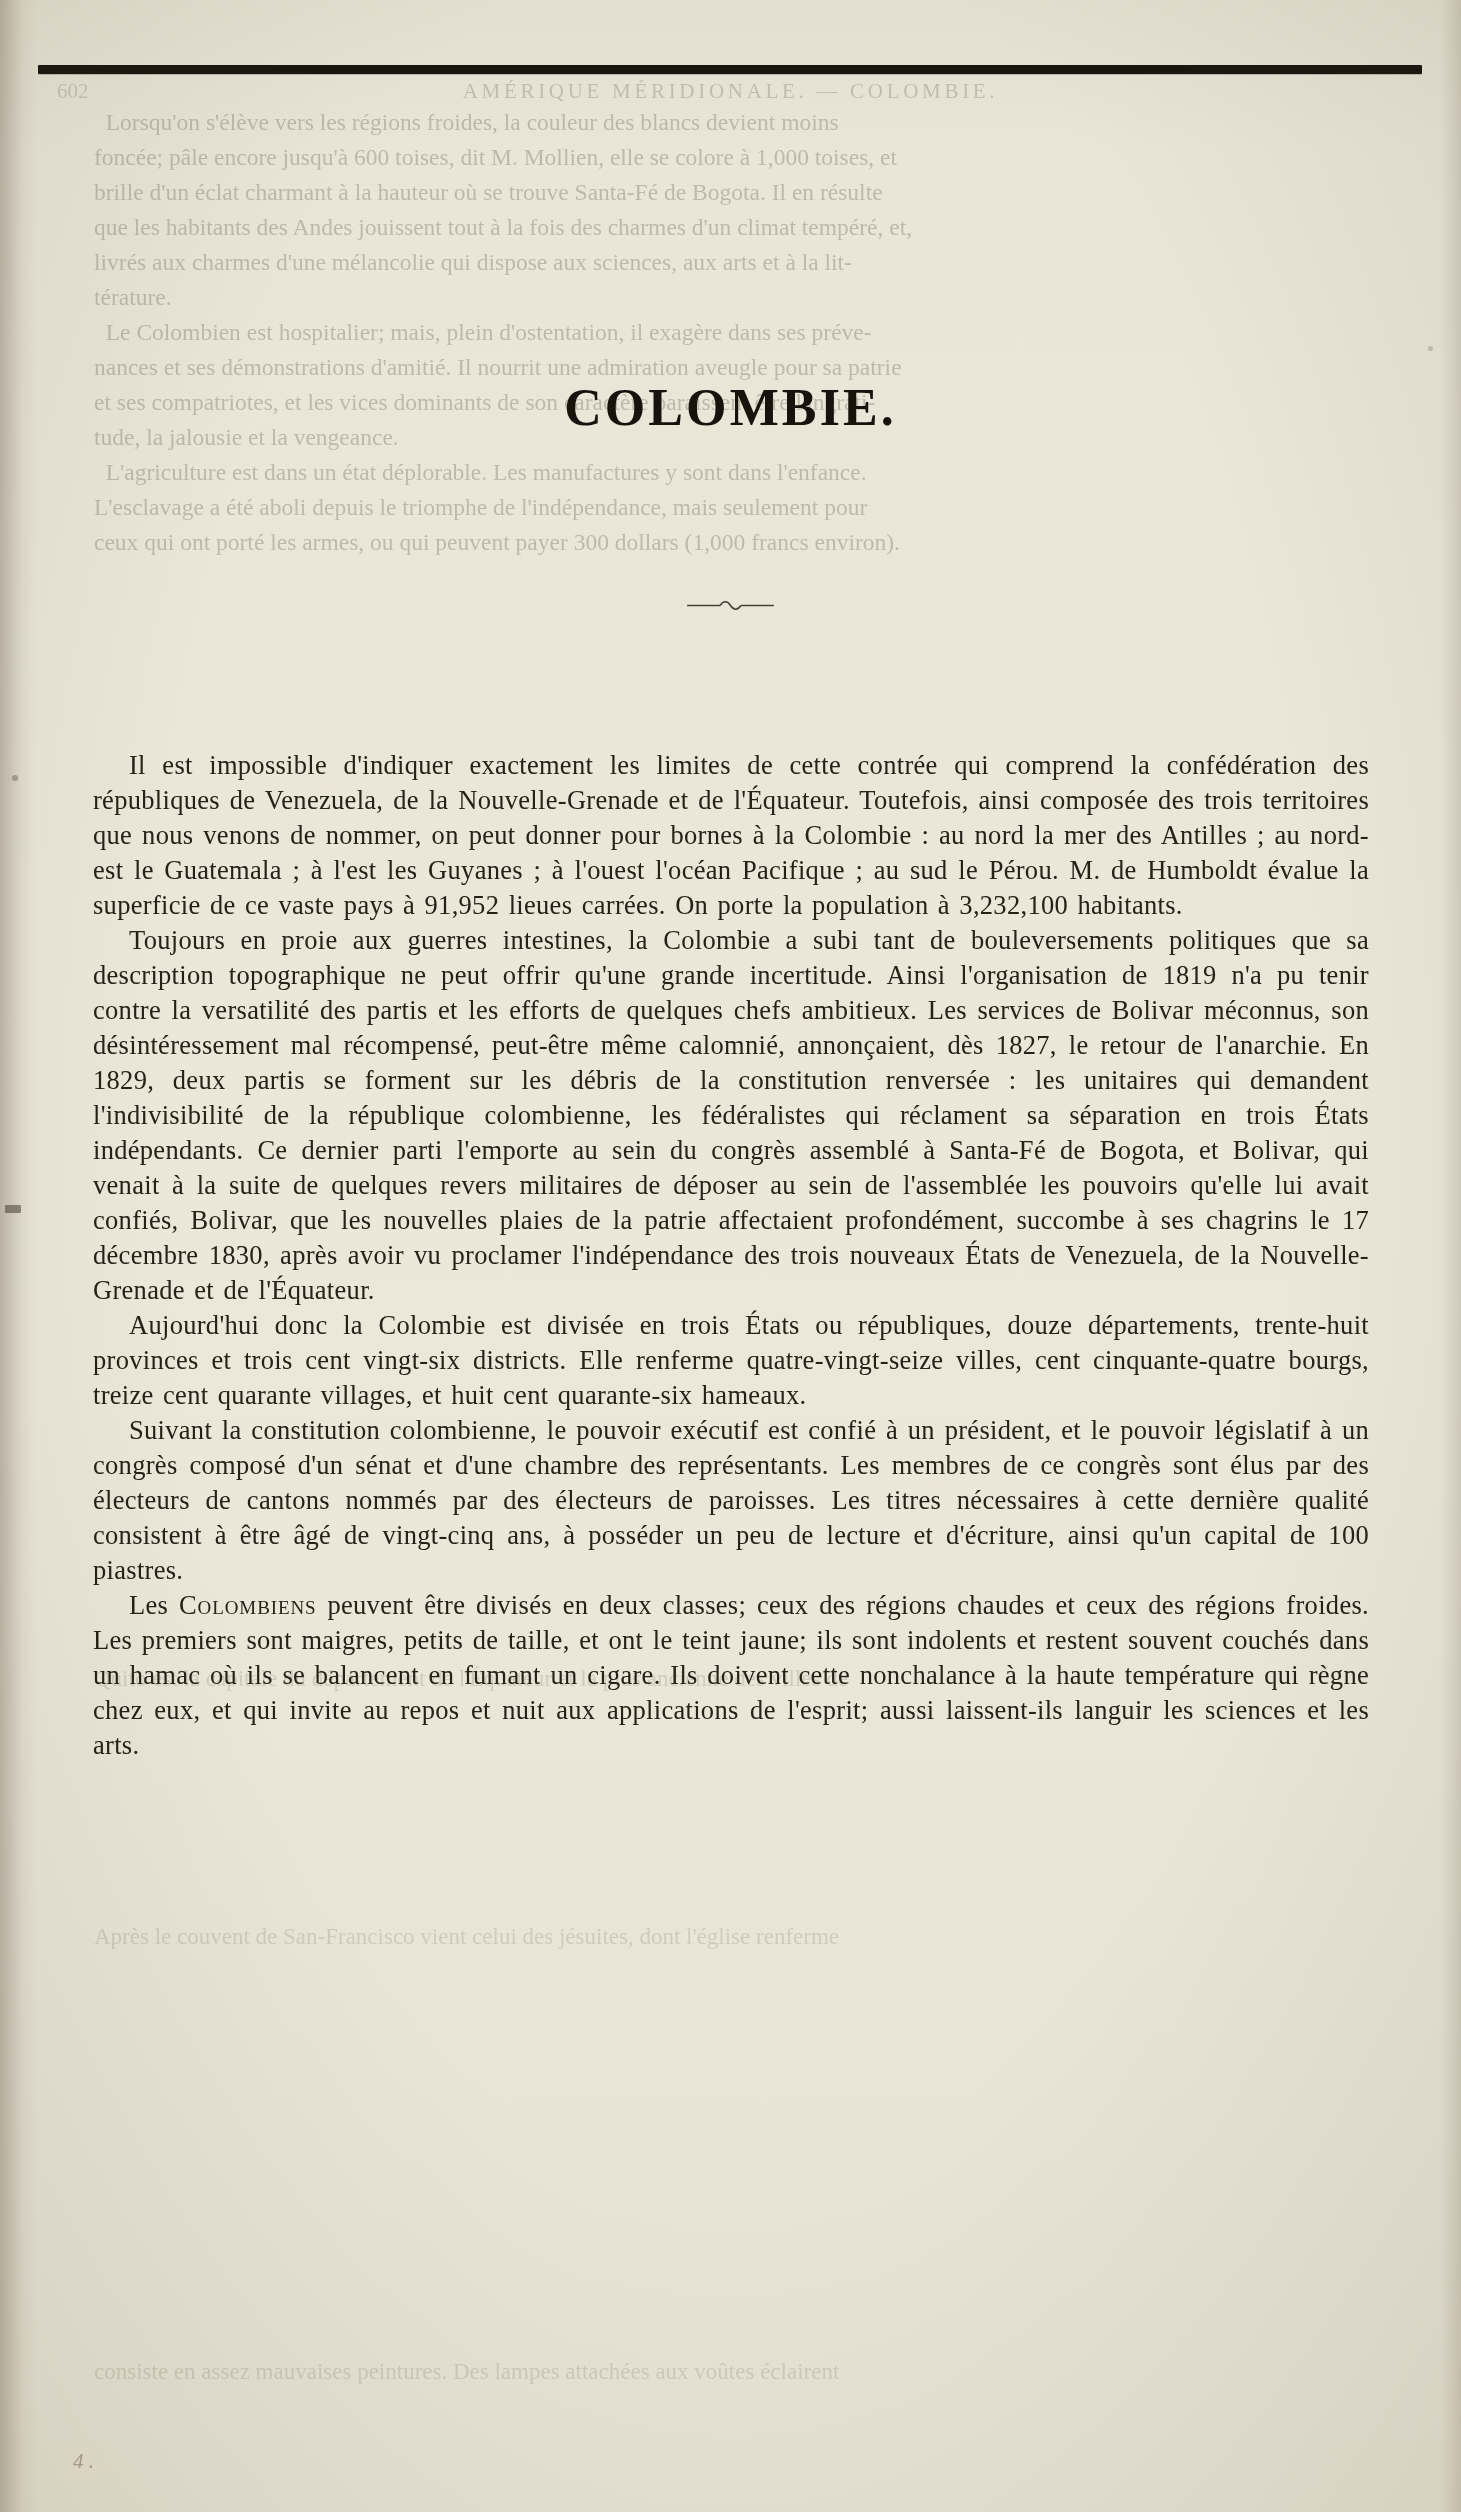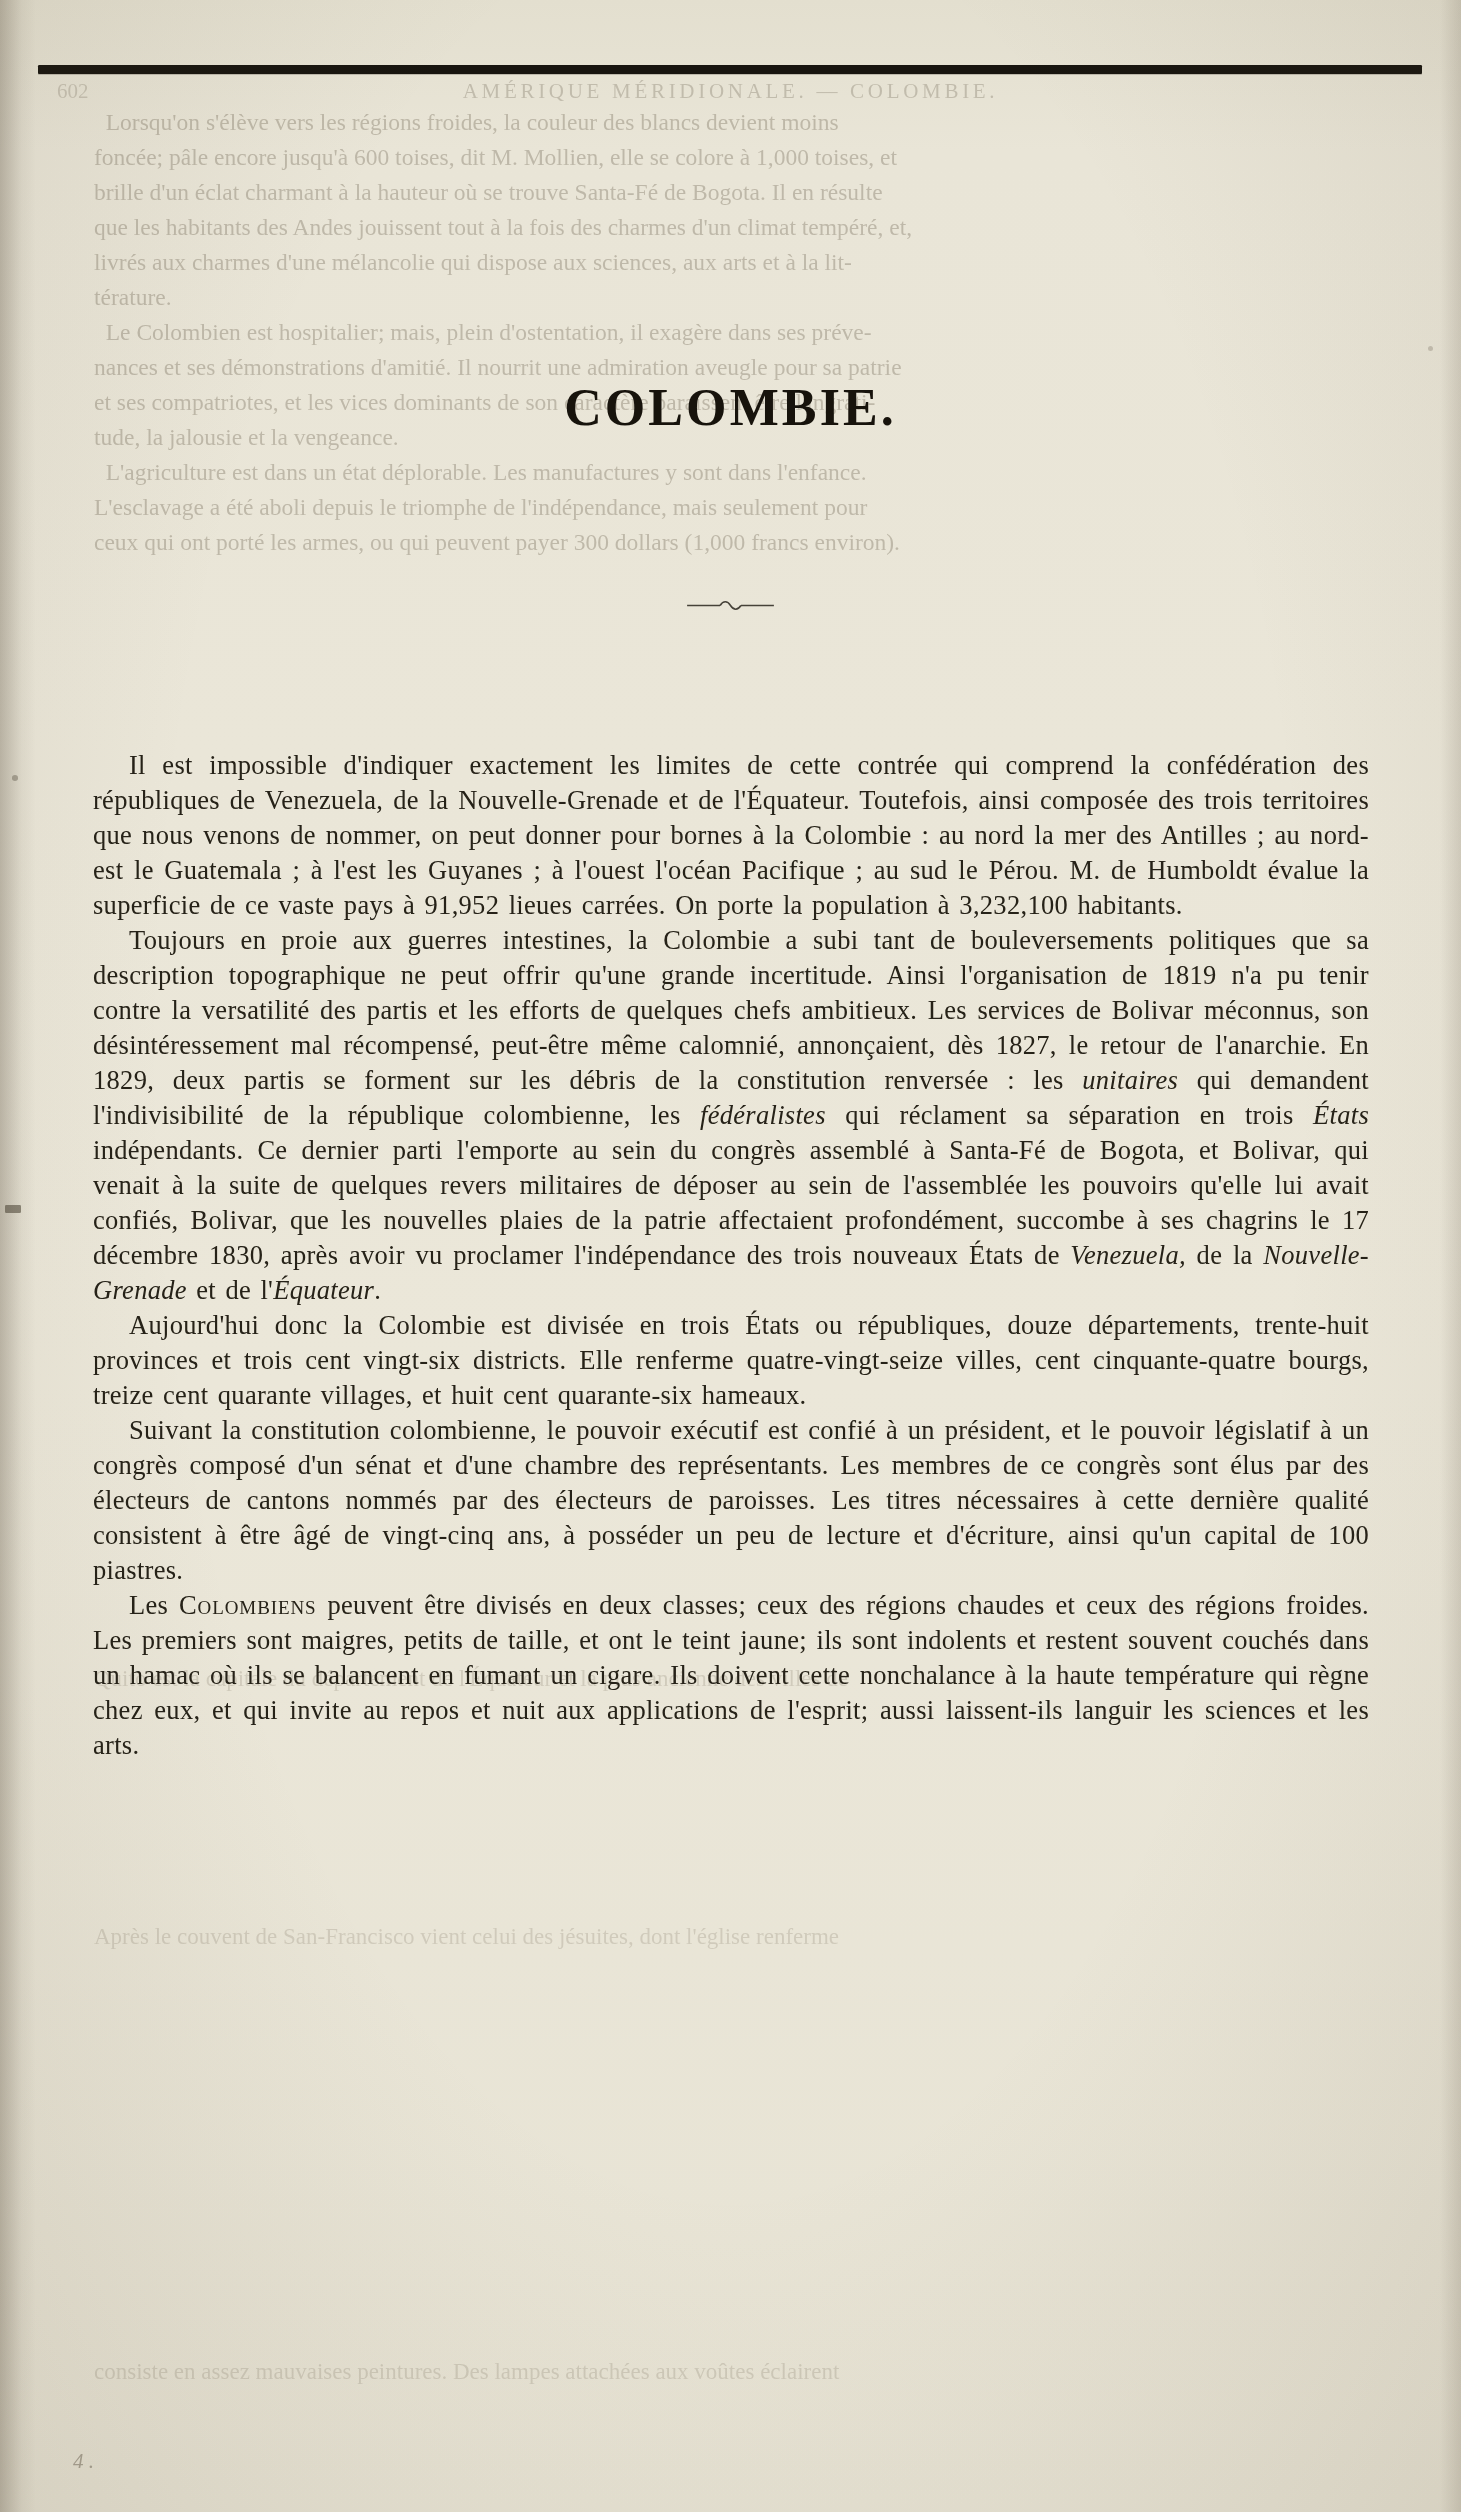--- a/index.html
+++ b/index.html
@@ -24,21 +24,21 @@
   .ghost-block{position:absolute;left:94px;top:105px;width:1275px;
     font-size:23.5px;line-height:35px;color:#6e6452;opacity:.34;filter:blur(0.3px);}
   .ghost-line{white-space:pre-wrap;}
   .title{position:absolute;top:378px;left:0;width:100%;margin:0;text-align:center;
     font-size:52px;font-weight:bold;letter-spacing:3.1px;color:#17130c;}
   .ornament{position:absolute;top:600px;left:0;width:100%;text-align:center;opacity:.85;}
   .main{position:absolute;left:93px;top:748px;width:1276px;
     font-size:26.5px;line-height:35px;text-align:justify;
     letter-spacing:0.3px;word-spacing:2.5px;}
   .main p{margin:0;text-indent:36px;}
-  .ital{font-style:italic;}
+  .ital{}
   .smcp{font-variant:small-caps;letter-spacing:0.9px;}
   .ghost-scatter{position:absolute;left:94px;width:1275px;font-size:23px;
     color:#6e6452;opacity:.20;filter:blur(0.4px);white-space:pre;z-index:0;}
   .s1{top:1666px;}
   .s2{top:1924px;}
   .s3{top:2359px;}
   .main{z-index:2;}
   .sig-mark{position:absolute;left:73px;top:2449px;font-size:21px;font-style:italic;
     color:#5c5344;opacity:.45;}
   .speck{position:absolute;background:#443d2e;border-radius:1.2px;}

